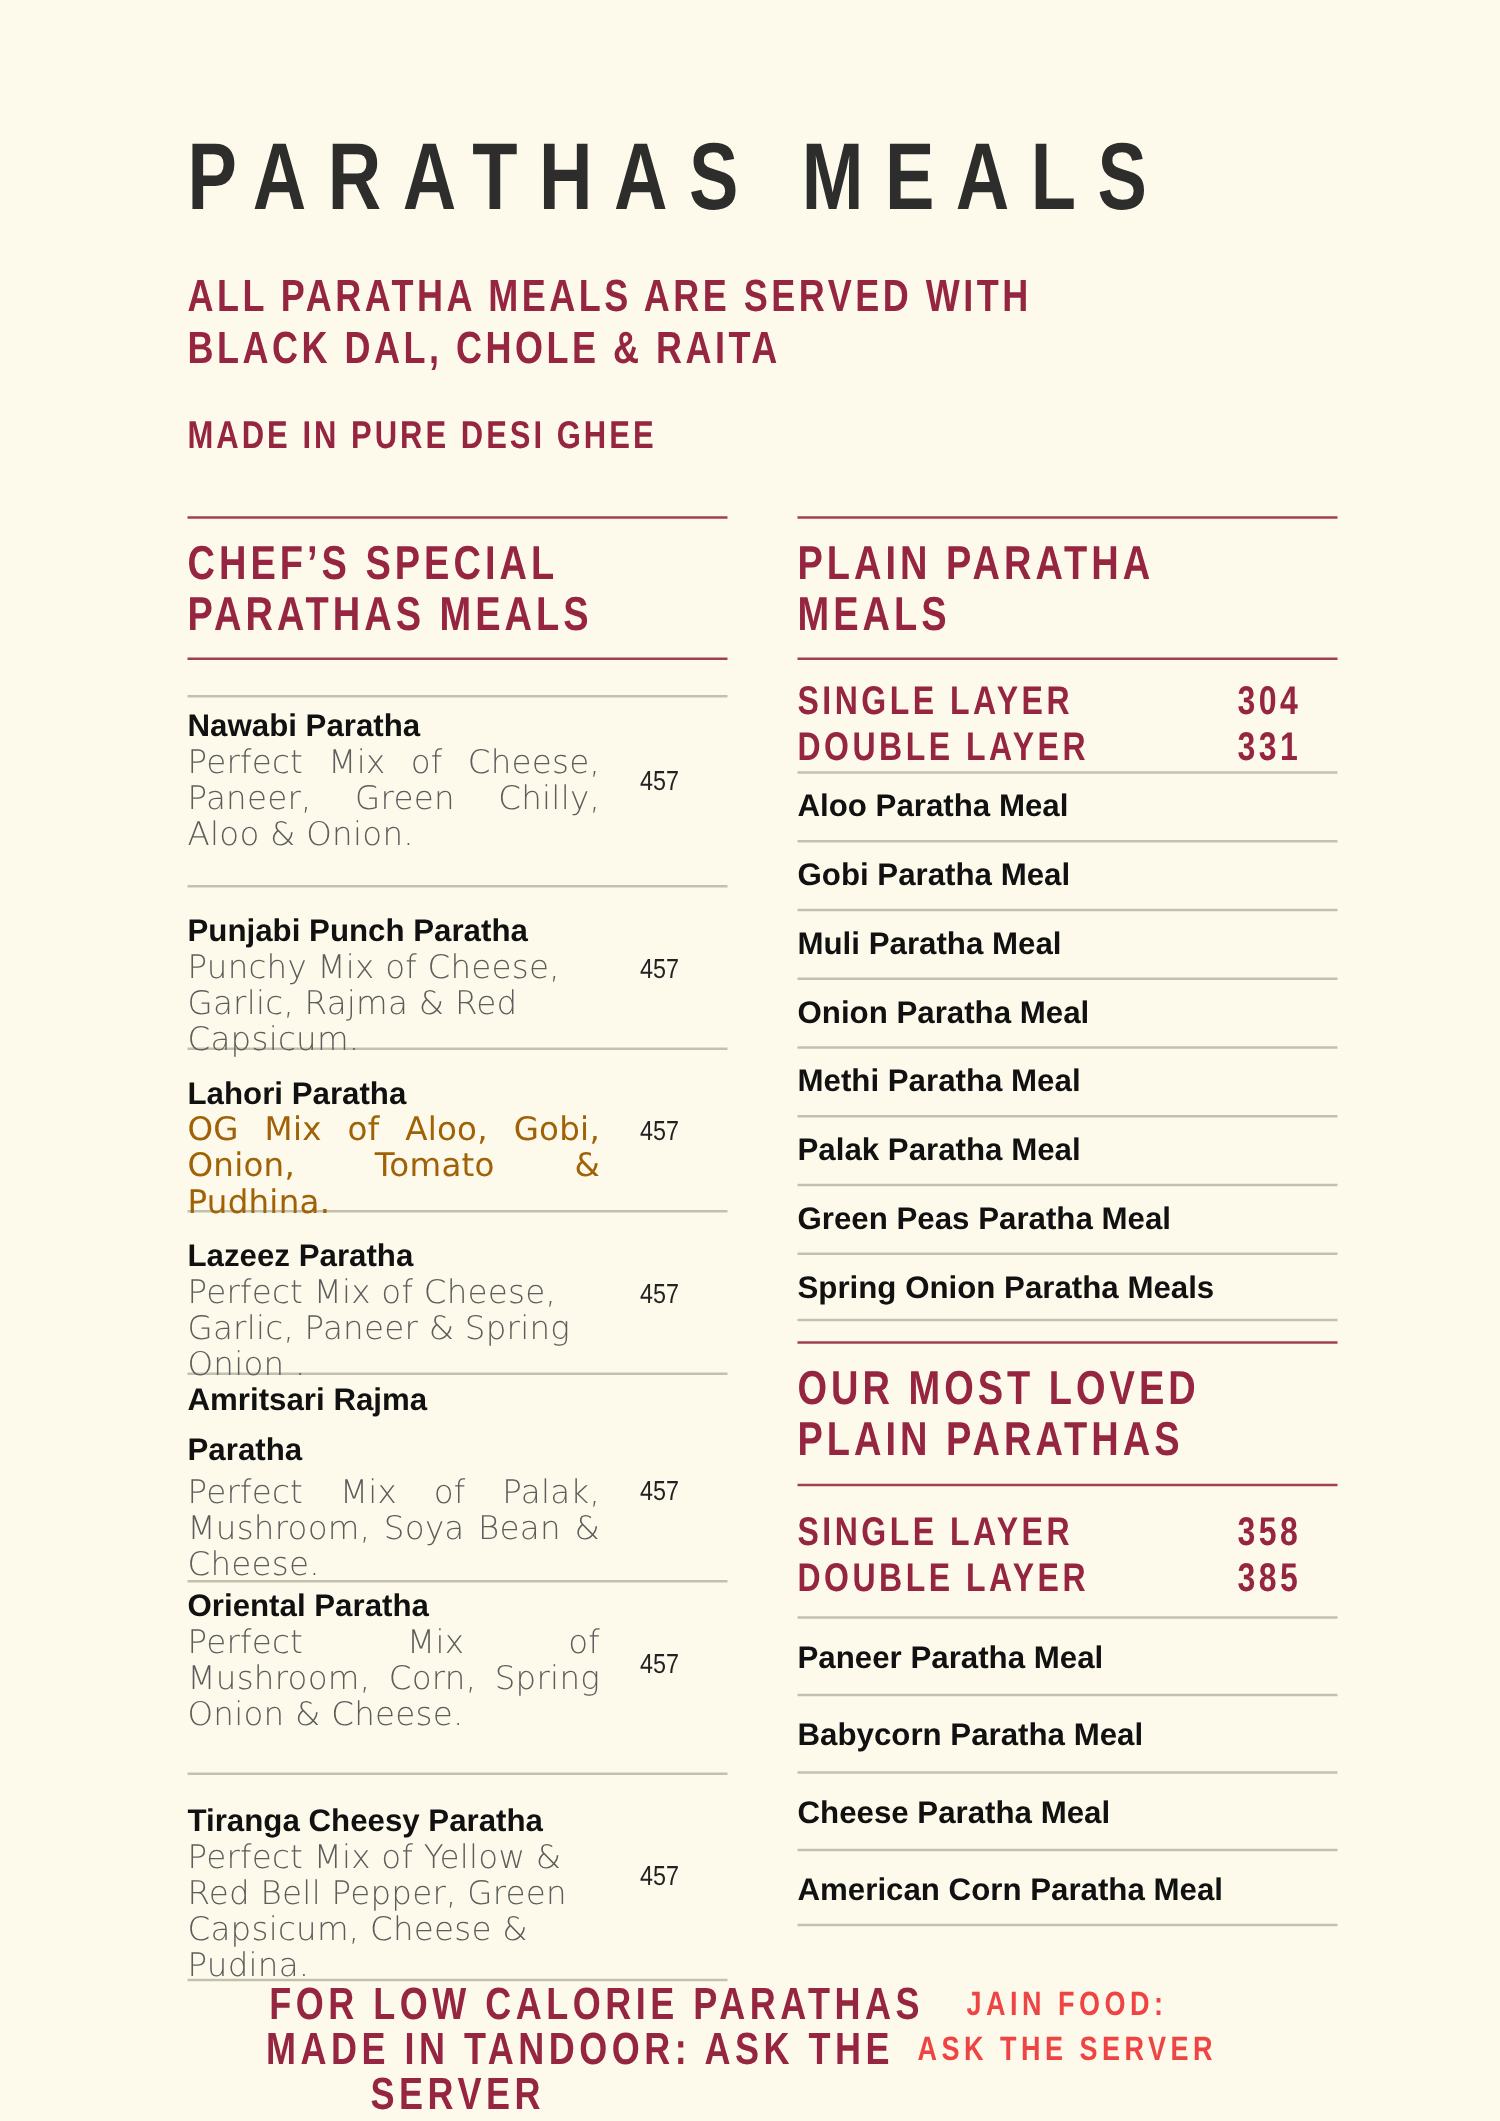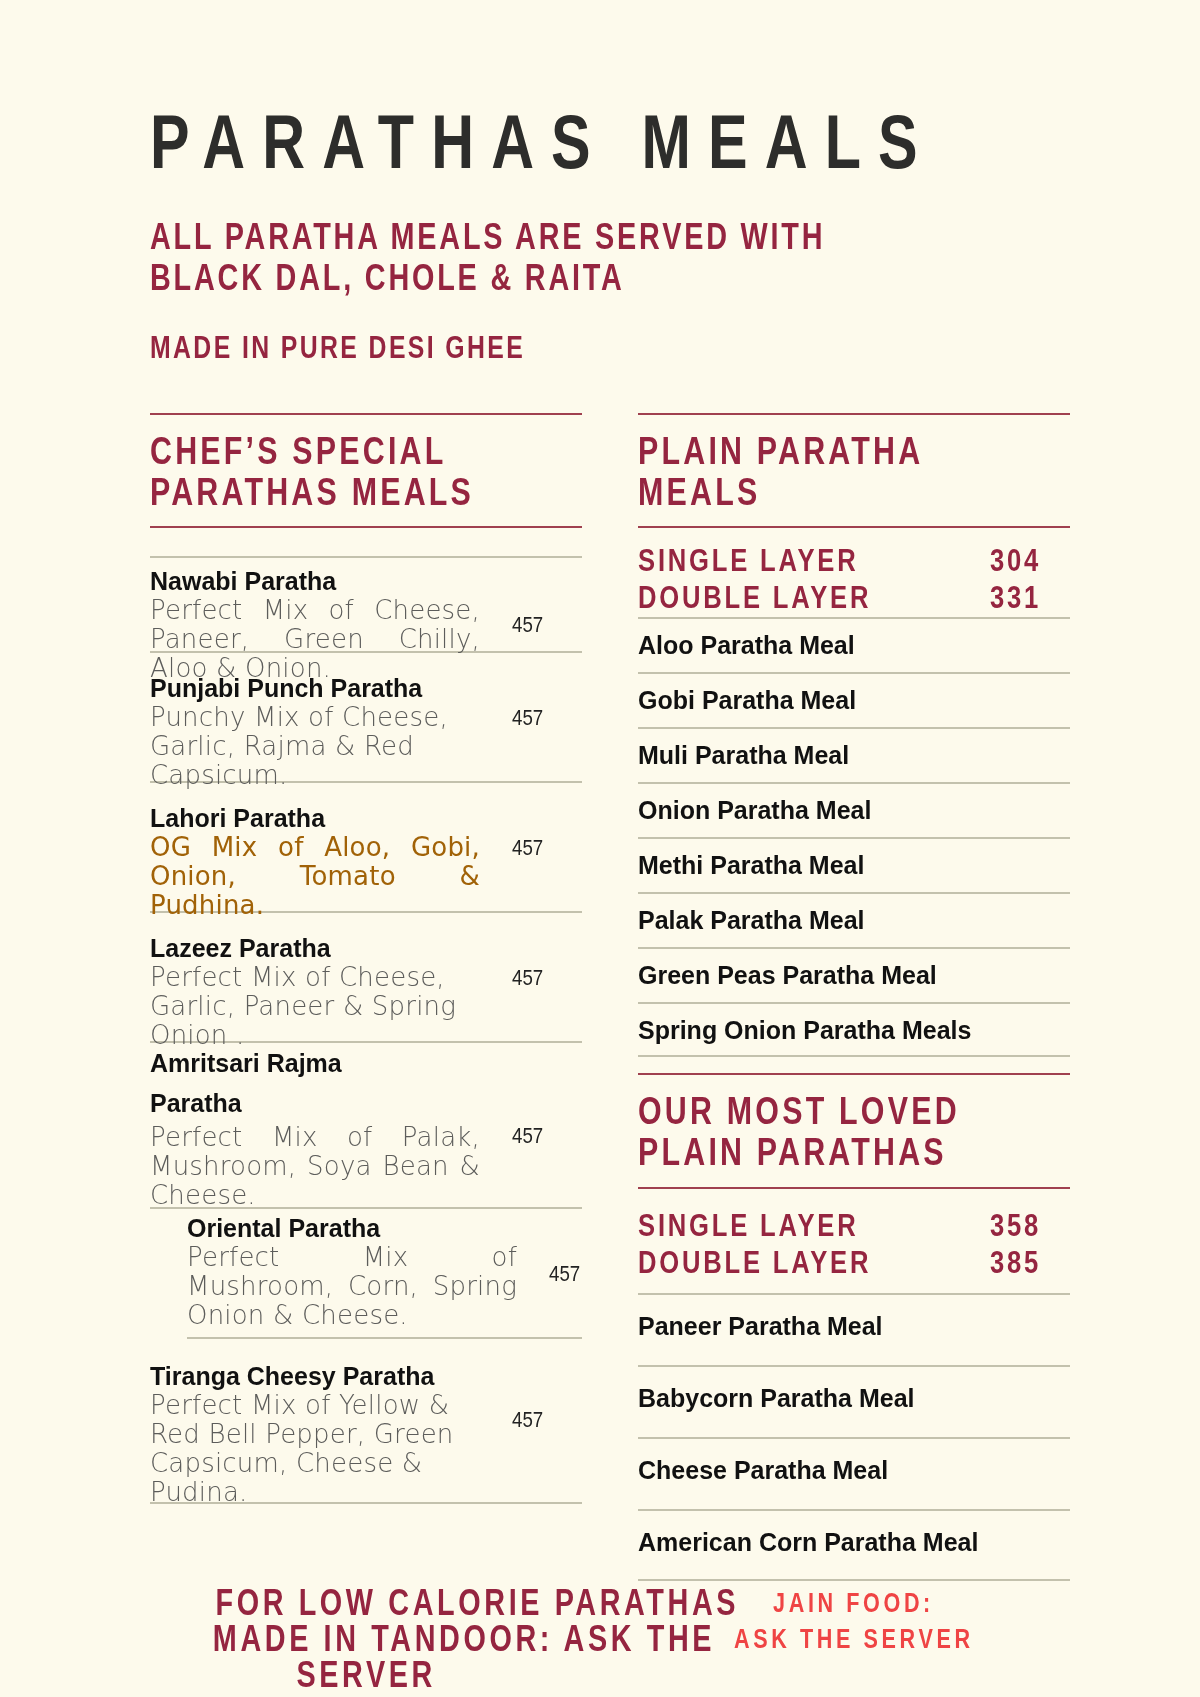--- a/index.html
+++ b/index.html
@@ -90,21 +90,21 @@
     }
 
     .plain-item {
       height: 55px; border-top: 2px solid #c3c1ad;
       font-weight: 700; font-size: 25px; line-height: 52px; color: #111;
       white-space: nowrap;
     }
     .plain-item.last { border-bottom: 2px solid #c3c1ad; }
 
     .loved-item {
-      height: 72px; border-top: 2px solid #c3c1ad;
+      height: 62px; border-top: 2px solid #c3c1ad;
       font-weight: 700; font-size: 25px; line-height: 62px; color: #111;
       white-space: nowrap;
     }
     .loved-item.last { border-bottom: 2px solid #c3c1ad; }
 
     .footer-left {
       position: absolute; left: 150px; top: 1585px; width: 432px;
       text-align: center; font-weight: 700; font-size: 36px; line-height: 36px;
       letter-spacing: 4.5px; color: #952540;
     }
@@ -135,21 +135,21 @@
   <div class="col col-left">
     <div class="rule-red"></div>
     <div class="sec-head">
       <div>CHEF’S SPECIAL</div>
       <div>PARATHAS MEALS</div>
     </div>
     <div class="rule-red"></div>
     <div style="height:28px;"></div>
     <div class="rule-grey"></div>
 
-    <div class="special-item" style="height:95px;">
+    <div class="special-item" style="height:152px;">
       <div class="special-name">Nawabi Paratha</div>
       <div class="special-desc">Perfect Mix of Cheese, Paneer, Green Chilly, Aloo &amp; Onion.</div>
       <div class="special-price" style="top:54px;">457</div>
     </div>
 
     <div class="special-item" style="height:130px; padding-top:12px;">
       <div class="special-name">Punjabi Punch Paratha</div>
       <div class="special-desc" style="text-align:left;">Punchy Mix of Cheese, Garlic, Rajma &amp; Red Capsicum.</div>
       <div class="special-price" style="top:52px;">457</div>
     </div>
@@ -165,21 +165,21 @@
       <div class="special-desc" style="text-align:left;">Perfect Mix of Cheese, Garlic, Paneer &amp; Spring Onion .</div>
       <div class="special-price" style="top:52px;">457</div>
     </div>
 
     <div class="special-item" style="height:166px;">
       <div class="special-name" style="line-height:40px; padding-top:0; width:240px;">Amritsari Rajma Paratha</div>
       <div class="special-desc">Perfect Mix of Palak, Mushroom, Soya Bean &amp; Cheese.</div>
       <div class="special-price" style="top:80px;">457</div>
     </div>
 
-    <div class="special-item" style="height:130px;margin-left:37px;">
+    <div class="special-item" style="height:154px;">
       <div class="special-name" style="padding-top:4px;">Oriental Paratha</div>
       <div class="special-desc">Perfect Mix of Mushroom, Corn, Spring Onion &amp; Cheese.</div>
       <div class="special-price" style="top:52px;">457</div>
     </div>
 
     <div class="special-item" style="height:165px; padding-top:14px;">
       <div class="special-name">Tiranga Cheesy Paratha</div>
       <div class="special-desc" style="text-align:left;">Perfect Mix of Yellow &amp; Red Bell Pepper, Green Capsicum, Cheese &amp; Pudina.</div>
       <div class="special-price" style="top:68px;">457</div>
     </div>

